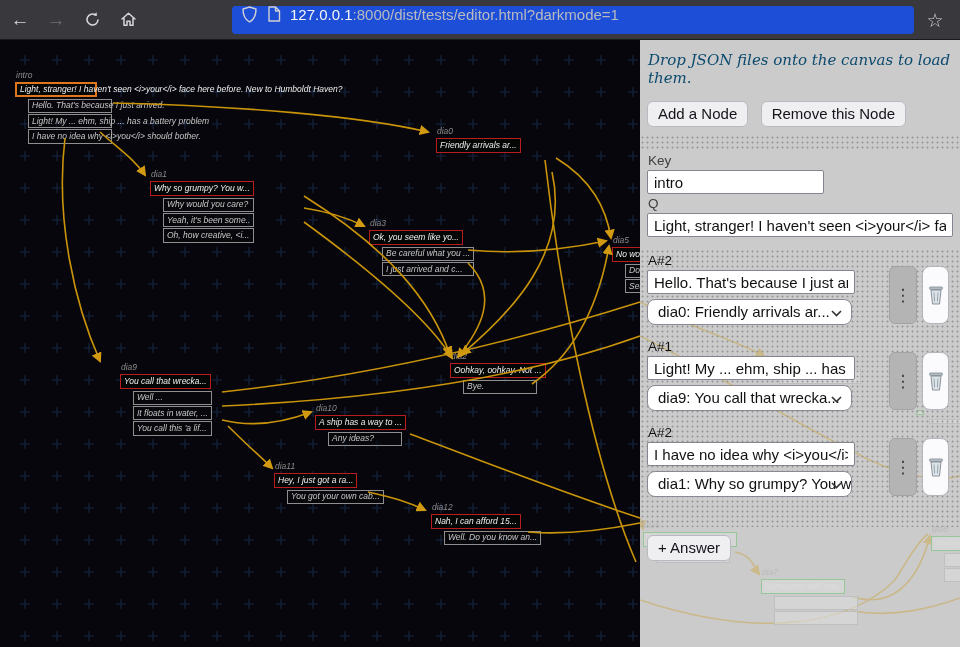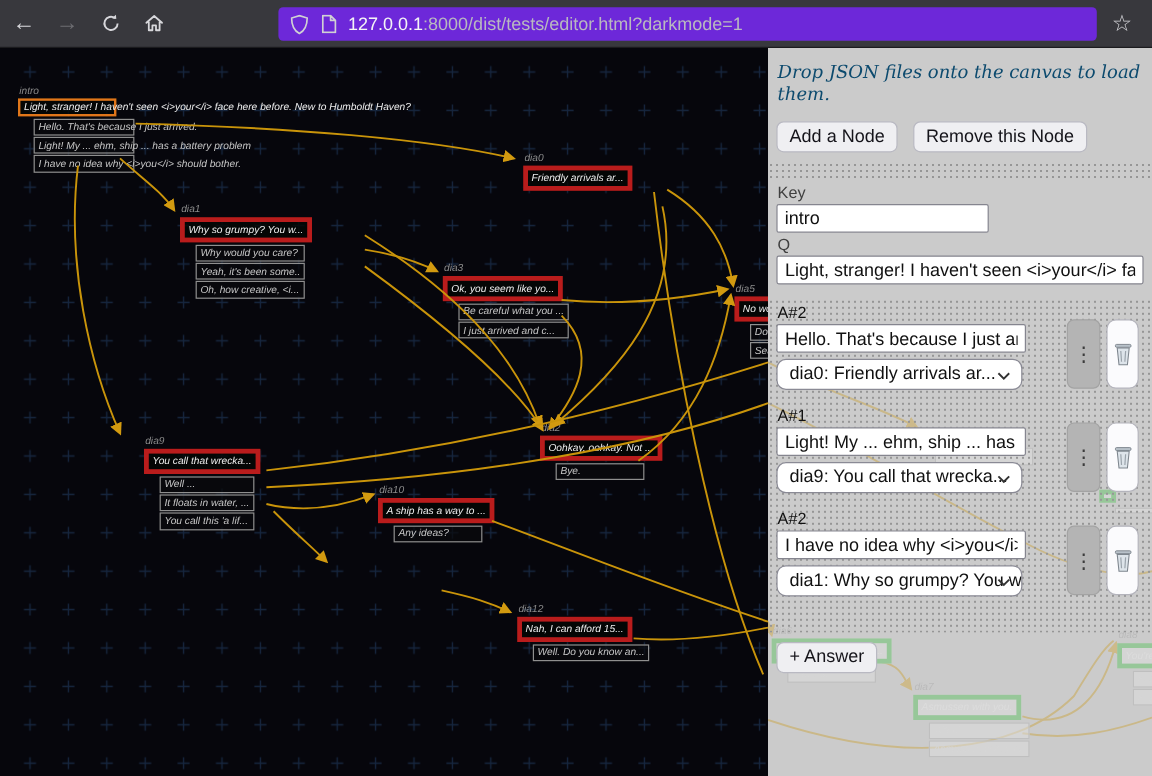--- a/index.html
+++ b/index.html
@@ -6,36 +6,36 @@
   html,body { width:960px; height:647px; }
   body { font-family:"Liberation Sans", sans-serif; }
   .stage { position:relative; width:960px; height:647px; overflow:hidden; background:#06060c; }
 
   
   .browserbar { position:absolute; left:0; top:0; width:960px; height:40px; background:#38383d; z-index:30;
                 display:flex; align-items:center; border-bottom:1px solid #1b1b1e; }
   .nav-ic { width:32px; height:32px; margin-left:4px; display:flex; align-items:center; justify-content:center;
             color:#d7d7db; font-size:19px; border-radius:4px; cursor:default; }
   .nav-ic.dim { color:#6d6d72; }
-  .urlbar { position:absolute; left:232px; right:46px; top:6px; height:28px; background:#6d28d9; border-radius:4px;
-            display:flex; align-items:center; padding:0 10px; }
+  .urlbar { position:absolute; left:232px; right:46px; top:6px; height:28px; background:#1d4ed8; border-radius:4px;
+            display:flex; padding:0 10px; }
   .urlbar svg { flex:0 0 auto; }
   .urltext { margin-left:9px; font-size:15px; color:#b9b9c0; white-space:nowrap; overflow:hidden; }
   .urltext .host { color:#f4f4f6; }
   .star { position:absolute; right:8px; top:0; height:40px; width:34px; display:flex; align-items:center; justify-content:center; }
 
   
   .canvas { position:absolute; left:0; top:40px; width:960px; height:607px; z-index:1; }
   #gridsvg { position:absolute; left:0; top:0; z-index:1; }
   #edgesvg { position:absolute; left:0; top:0; z-index:6; pointer-events:none; }
   #nodes { position:absolute; left:0; top:0; width:960px; height:607px; z-index:4; }
 
   .node { position:absolute; font-style:italic; font-size:8.5px; line-height:1.1; white-space:nowrap; }
   .node .nlabel { color:#8b8b8b; display:block; margin:0 0 2px 1px; }
-  .node .q { display:inline-block; border:4px solid #b91c1c; background:rgba(4,6,4,.8); color:#efefef;
+  .node .q { display:inline-block; border:1px solid #b91c1c; background:rgba(4,6,4,.8); color:#efefef;
              padding:1.5px 3px; }
   .node.sel .q { border:2px solid #e0761a; padding:0.5px 3px; }
   .node .answers { display:inline-flex; flex-direction:column; align-items:stretch; margin:1px 0 0 13px; }
   .node .a { display:block; border:1px solid #8f8f8f; background:rgba(10,10,12,.72); color:#c6c6c6;
              padding:1.5px 3px; margin-top:1px; min-width:74px; }
   .node.ovf .q { width:82px; overflow:visible; }
   .node.ovf .a { width:84px; overflow:visible; }
 
   
   .panel { position:absolute; left:640px; top:40px; width:320px; height:607px; background:#cbcbcb; z-index:10; overflow:hidden; }
@@ -135,20 +135,23 @@
         <div class="node" style="left: 450px; top: 312px;"><span class="nlabel">dia2</span><div class="q">Oohkay, oohkay. Not ...</div><br><div class="answers">
             <div class="a">Bye.</div>
           </div></div>
         <div class="node" style="left: 104px; top: 323px; margin-left: 16px;"><span class="nlabel">dia9</span><div class="q">You call that wrecka...</div><br><div class="answers">
             <div class="a">Well ...</div>
             <div class="a">It floats in water, ...</div>
             <div class="a">You call this 'a lif...</div>
           </div></div>
         <div class="node" style="left: 315px; top: 364px;"><span class="nlabel">dia10</span><div class="q">A ship has a way to ...</div><br><div class="answers">
             <div class="a">Any ideas?</div>
+          </div></div>
+        <div class="node" style="left: 274px; top: 422px;"><span class="nlabel">dia11</span><div class="q">Hey, I just got a ra...</div><br><div class="answers">
+            <div class="a">You got your own cab...</div>
           </div></div>
         <div class="node" style="left: 431px; top: 463px;"><span class="nlabel">dia12</span><div class="q">Nah, I can afford 15...</div><br><div class="answers">
             <div class="a">Well. Do you know an...</div>
           </div></div>
       </div>
 
     <svg id="edgesvg" width="960" height="607">
       <defs>
         <marker id="arr" viewBox="0 0 10 10" refX="8" refY="5" markerWidth="6.5" markerHeight="6.5" orient="auto-start-reverse">
           <path d="M0,0 L10,5 L0,10 Z" fill="#d29a10"></path>

